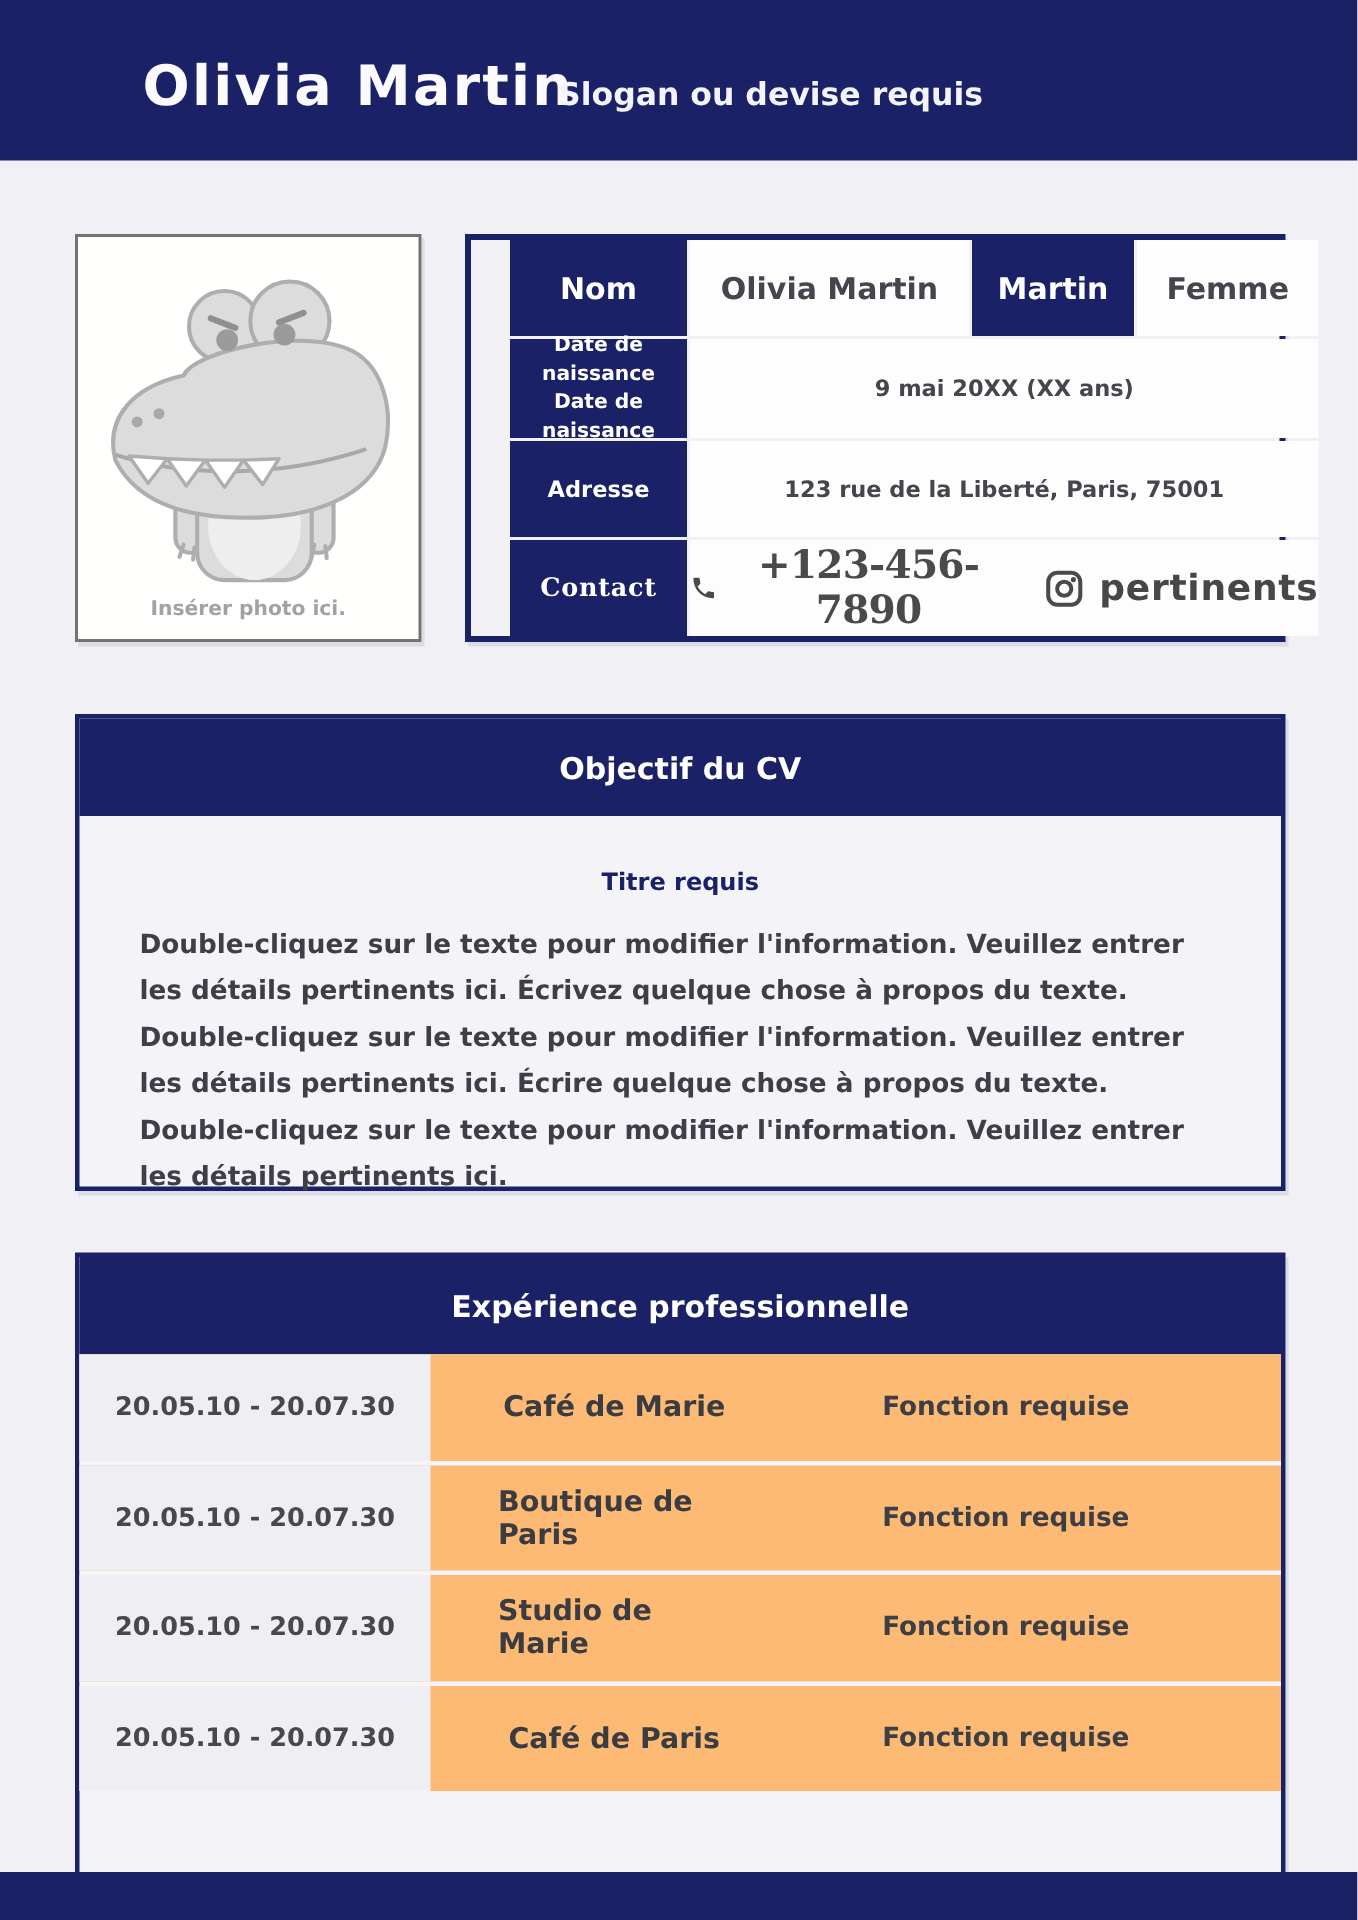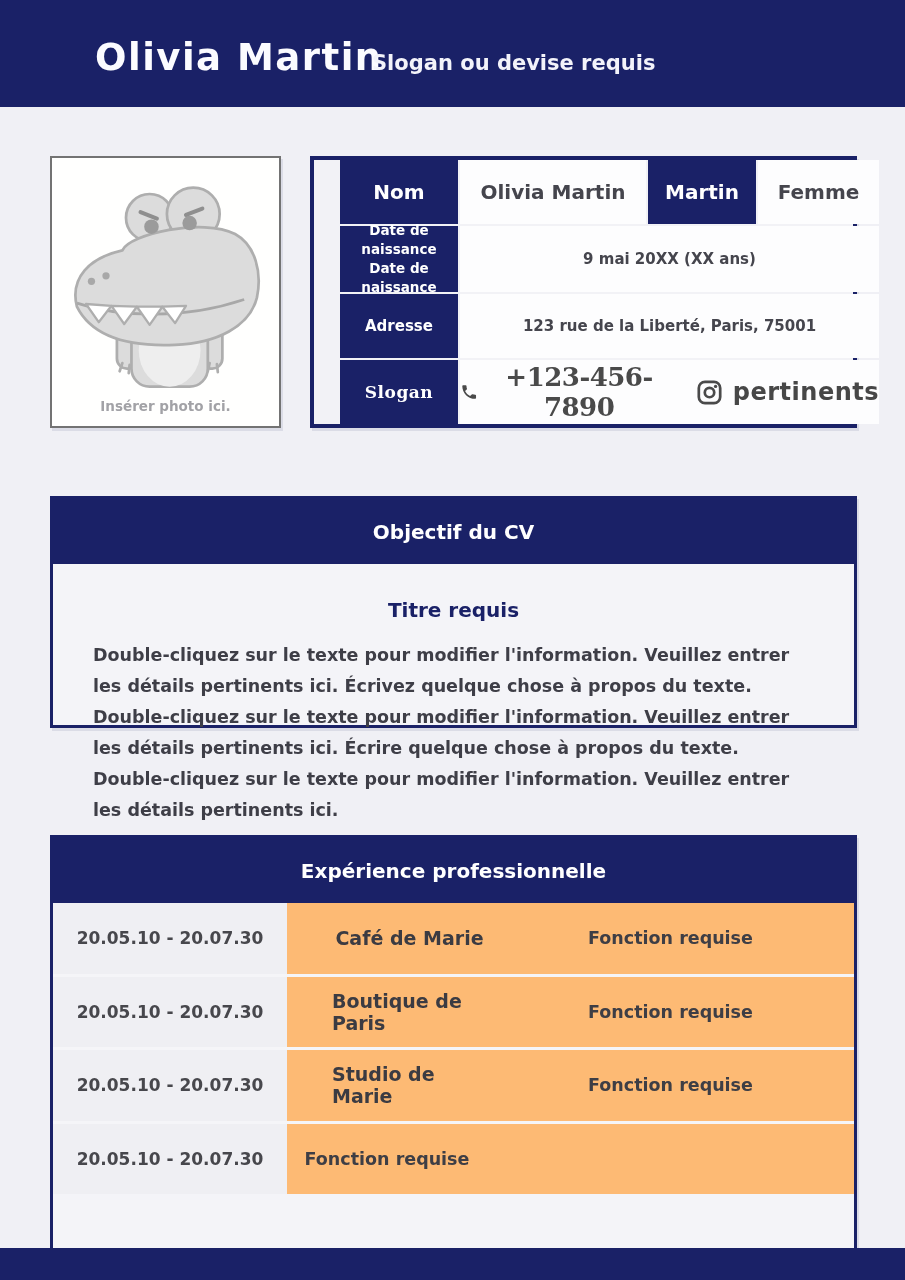--- a/index.html
+++ b/index.html
@@ -35,22 +35,22 @@
   .contact-cell{gap:26px;}
   .contact-item{display:flex;align-items:center;gap:10px;}
   .phone-num{font-family:"DejaVu Serif","Liberation Serif",serif;font-size:26px;font-weight:600;color:#4a4a4a;letter-spacing:-0.5px;}
   .insta-name{font-size:24px;font-weight:bold;color:#474747;letter-spacing:0.5px;}
 
   
   .section{position:absolute;left:50px;width:807px;box-sizing:border-box;border:3px solid #1a2167;
     background:#f4f4f8;box-shadow:2px 3px 0 rgba(40,45,100,0.10);}
   .section-header{height:65px;background:#1a2167;display:flex;align-items:center;justify-content:center;
     color:#ffffff;font-size:20px;font-weight:bold;}
-  .objectif{top:496px;height:232px;}
-  .objectif-title{margin-top:34px;text-align:center;font-size:20px;font-weight:bold;color:#1a2167;}
+  .objectif{top:476px;height:318px;}
+  .objectif-title{margin-top:34px;text-align:center;font-size:16px;font-weight:bold;color:#1a2167;}
   .objectif-body{margin:18px 40px 0 40px;font-size:17.5px;font-weight:600;line-height:31px;color:#3e3e47;}
 
   .experience{top:835px;height:416px;}
   .exp-rows{display:flex;flex-direction:column;gap:3px;background:#f5f5f8;height:291px;}
   .exp-row{flex:1;display:grid;grid-template-columns:234px 200px 1fr;background:#fdba74;}
   .exp-date{background:#efeff3;display:flex;align-items:center;justify-content:center;
     font-size:17px;font-weight:bold;color:#47474c;}
   .exp-company{display:flex;align-items:center;justify-content:center;
     font-size:19px;font-weight:bold;color:#3b3b42;margin-left:45px;}
   .exp-function{display:flex;align-items:center;justify-content:center;
@@ -113,21 +113,21 @@
       <span>
         <span style="display:block">Date de naissance</span>
         <span style="display:block">Date de naissance</span>
       </span>
     </div>
     <div class="cell white val-mid span3">9 mai 20XX (XX ans)</div>
 
     <div class="cell navy lbl-mid">Adresse</div>
     <div class="cell white val-mid span3">123 rue de la Liberté, Paris, 75001</div>
 
-    <div class="cell navy lbl-serif">Slogan</div>
+    <div class="cell navy lbl-serif">Contact</div>
     <div class="cell white span3 contact-cell">
       <span class="contact-item">
         <svg width="22" height="22" viewBox="0 0 24 24">
           <path fill="#4a4a4a" d="M6.62 10.79c1.44 2.83 3.76 5.14 6.59 6.59l2.2-2.2c.27-.27.67-.36 1.02-.24 1.12.37 2.33.57 3.57.57.55 0 1 .45 1 1V20c0 .55-.45 1-1 1-9.39 0-17-7.61-17-17 0-.55.45-1 1-1h3.5c.55 0 1 .45 1 1 0 1.25.2 2.45.57 3.57.11.35.03.74-.25 1.02l-2.2 2.2z"></path>
         </svg>
         <span class="phone-num">+123-456-7890</span>
       </span>
       <span class="contact-item">
         <svg width="27" height="27" viewBox="0 0 24 24">
           <rect x="2.5" y="2.5" width="19" height="19" rx="5.5" fill="none" stroke="#4a4a4a" stroke-width="2.4"></rect>
@@ -162,19 +162,20 @@
         <div class="exp-company">Boutique de Paris</div>
         <div class="exp-function">Fonction requise</div>
       </div>
       <div class="exp-row">
         <div class="exp-date">20.05.10 - 20.07.30</div>
         <div class="exp-company">Studio de Marie</div>
         <div class="exp-function">Fonction requise</div>
       </div>
       <div class="exp-row">
         <div class="exp-date">20.05.10 - 20.07.30</div>
+        <div class="exp-company">Café de Paris</div>
         <div class="exp-function">Fonction requise</div>
       </div>
     </div>
   </div>
 
   <div class="bottom-bar"></div>
 </div>
 
 </body></html>

